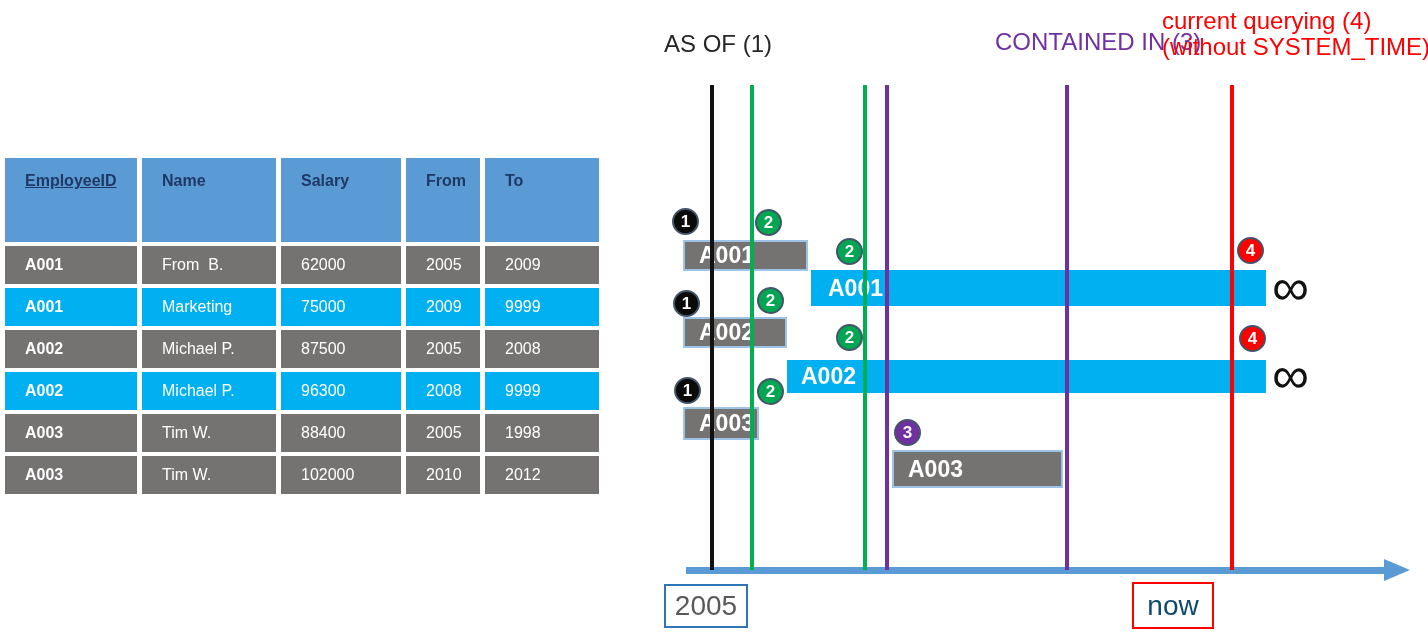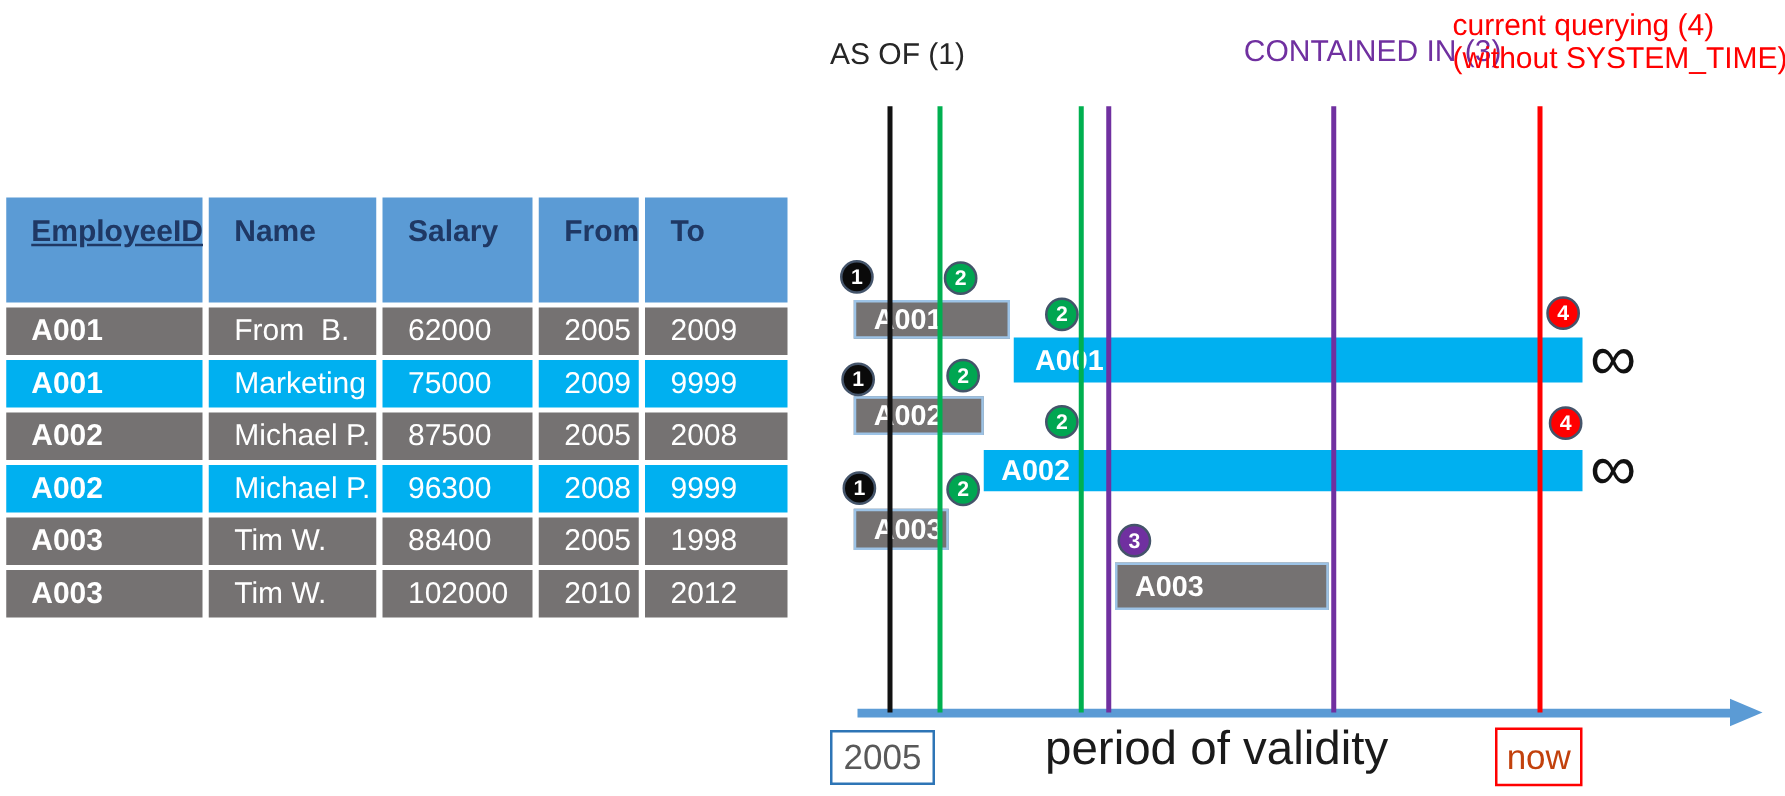--- a/index.html
+++ b/index.html
@@ -7,21 +7,21 @@
     position:relative; width:1428px; height:637px; background:#ffffff;
     font-family:"Liberation Sans", sans-serif; overflow:hidden;
   }
 
   
   table.emp {
     position:absolute; left:0px; top:154px;
     border-collapse:separate; border-spacing:5px 4px;
   }
   table.emp th, table.emp td {
-    font-size:24px; padding:0 0 0 20px; text-align:left; white-space:pre;
+    font-size:16px; padding:0 0 0 20px; text-align:left; white-space:pre;
   }
   table.emp th {
     background:#5B9BD5; color:#1F3864; height:70px;
     vertical-align:top; padding-top:14px; font-weight:bold;
   }
   table.emp th.u { text-decoration:underline; }
   table.emp td { height:38px; color:#ffffff; vertical-align:middle; }
   table.emp td.id { font-weight:bold; }
   tr.gray td { background:#757272; }
   tr.cyan td { background:#00B0F0; }
@@ -70,21 +70,21 @@
     border-top:11px solid transparent; border-bottom:11px solid transparent;
     border-left:26px solid #5B9BD5;
   }
 
   
   .tagbox {
     position:absolute; box-sizing:border-box; display:flex;
     align-items:center; justify-content:center; font-size:28px; background:#ffffff;
   }
   .box-2005 { left:664px; top:584px; width:84px; height:44px; border:2px solid #2E75B6; color:#595959; }
-  .box-now  { left:1196px; top:582px; width:70px; height:47px; border:2px solid #FF0000; color:#c2410c; }
+  .box-now  { left:1132px; top:582px; width:82px; height:47px; border:2px solid #FF0000; color:#0c4a6e; }
   .period   { position:absolute; left:836px; top:578px; font-size:38px; color:#1a1a1a; white-space:nowrap; }
 </style>
 </head>
 <body>
 
 <div class="canvas">
 
   <table class="emp">
     <colgroup>
         <col style="width:132px">
@@ -195,18 +195,17 @@
 
   <div class="inf" style="left:1272px; top:259px;">∞</div>
   <div class="inf" style="left:1272px; top:347px;">∞</div>
 
   <div class="axis-line"></div>
   <div class="axis-head"></div>
 
   <div class="tagbox box-2005">
     <span>2005</span>
   </div>
-  <div class="period">period of validity</div>
   <div class="tagbox box-now">
     <span>now</span>
   </div>
 
 </div>
 
 </body></html>

